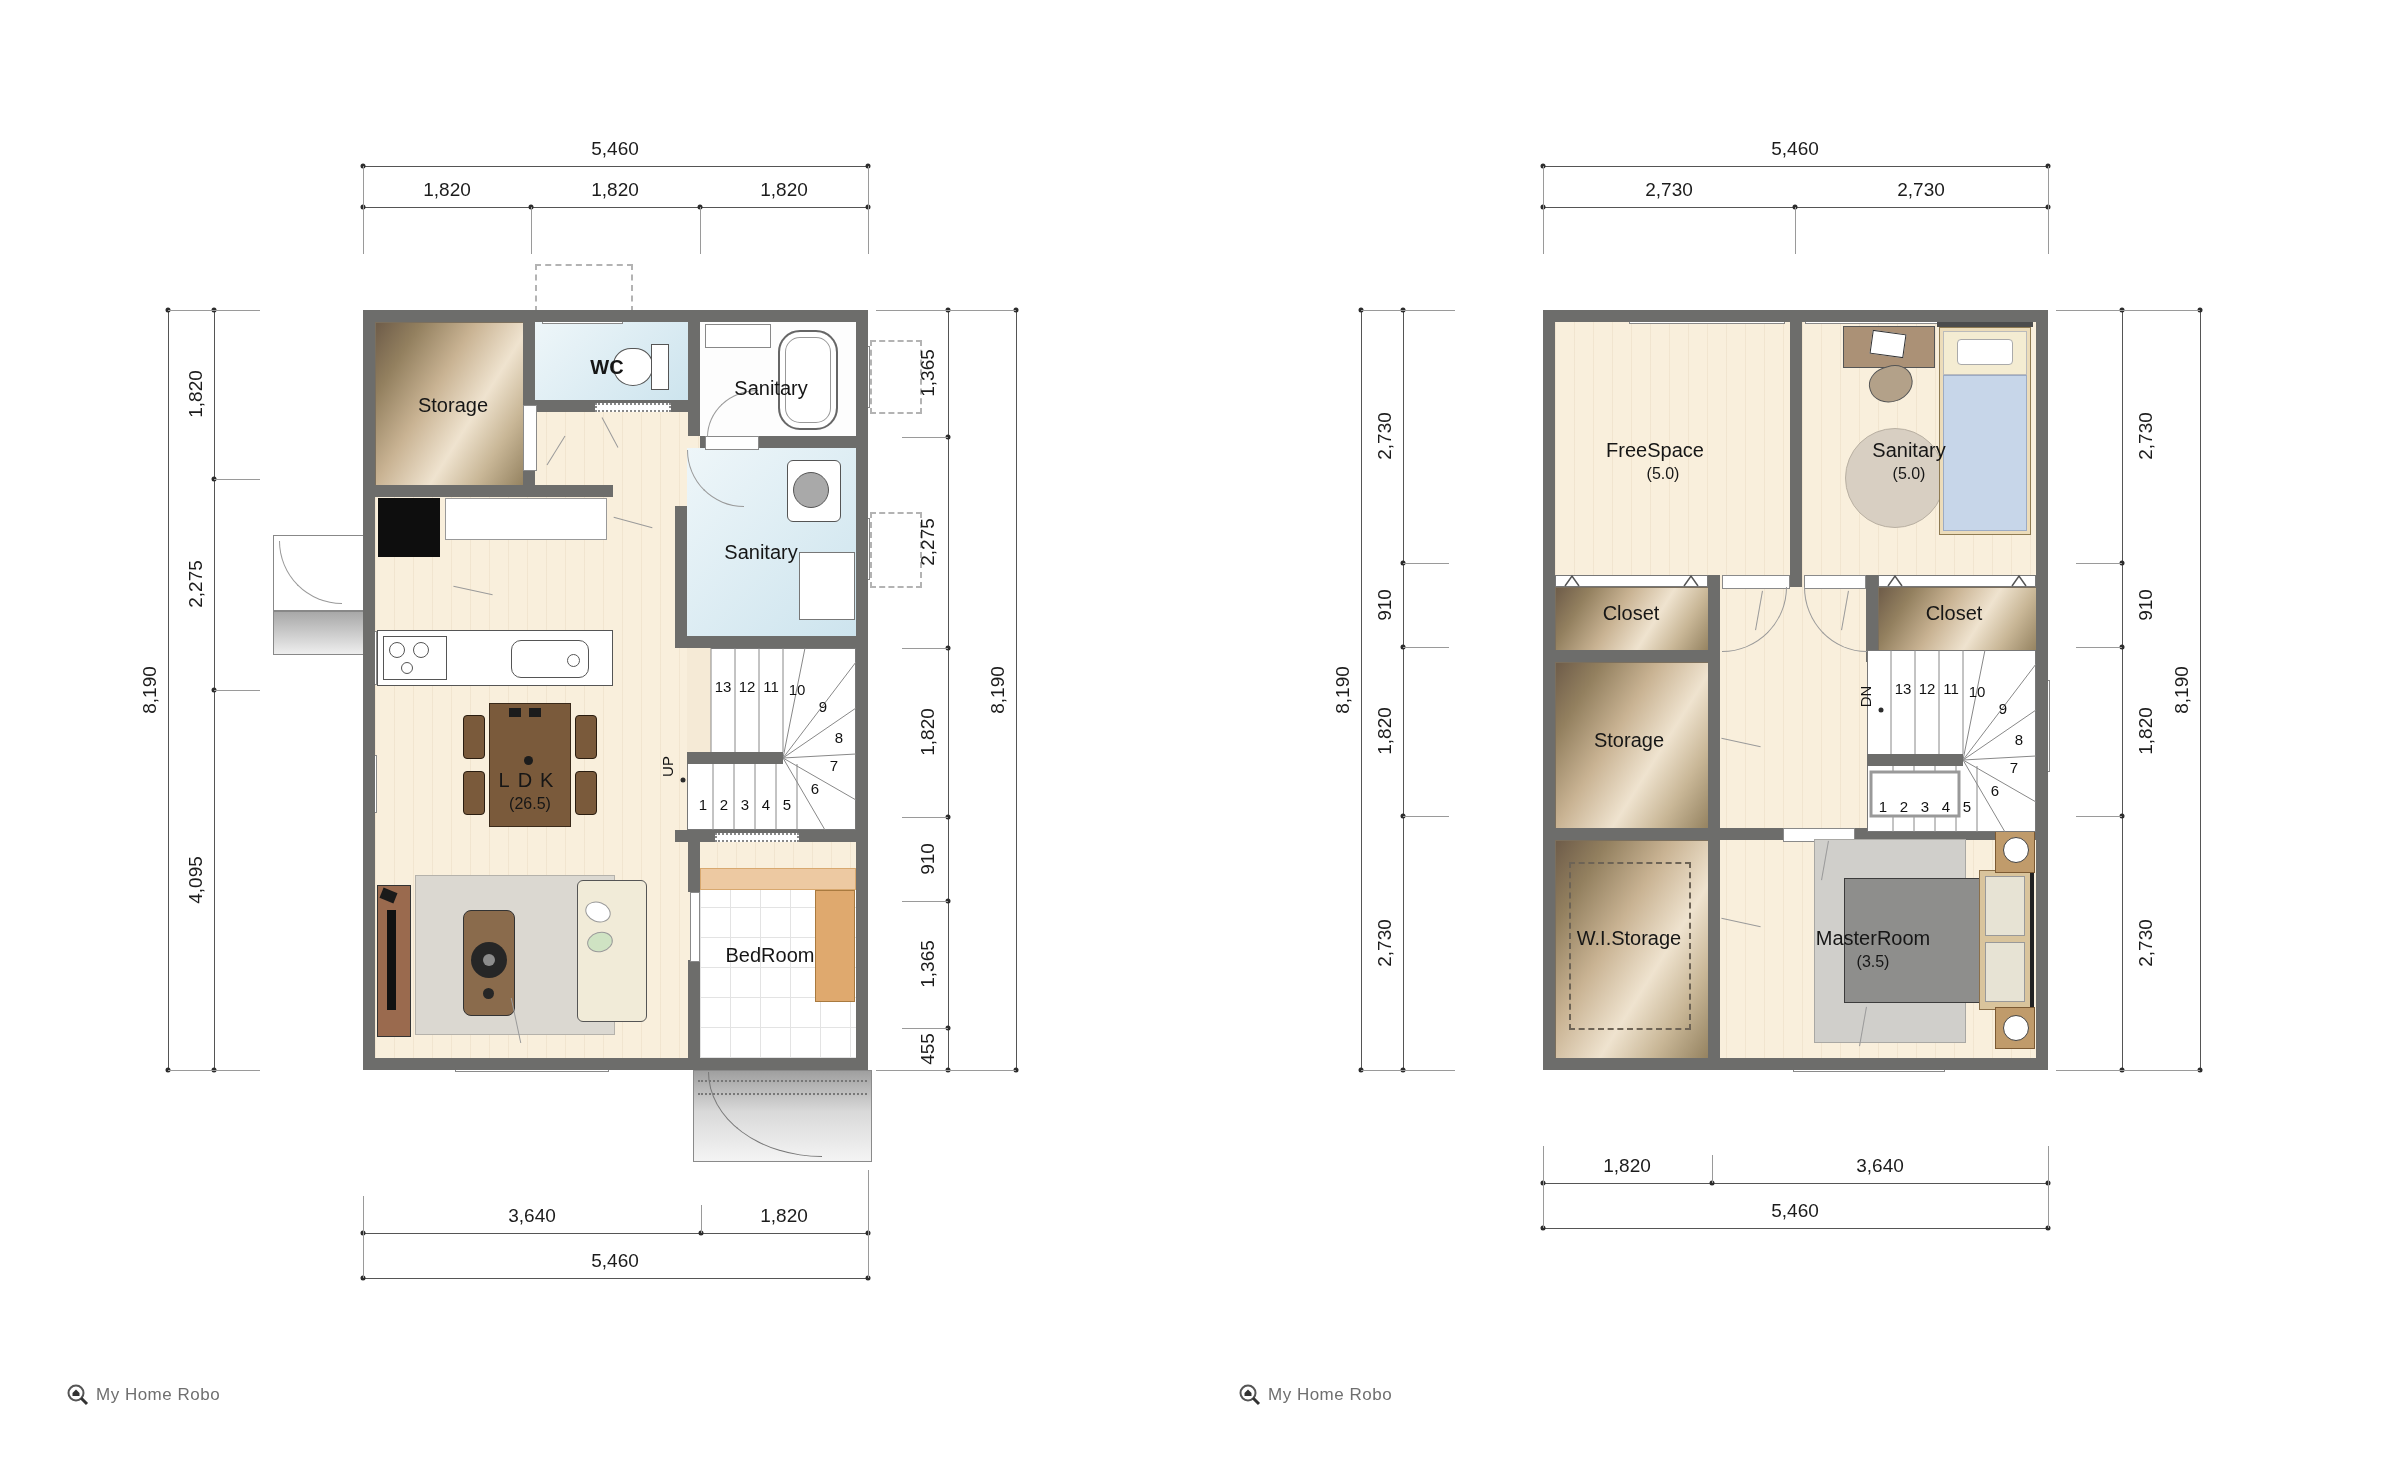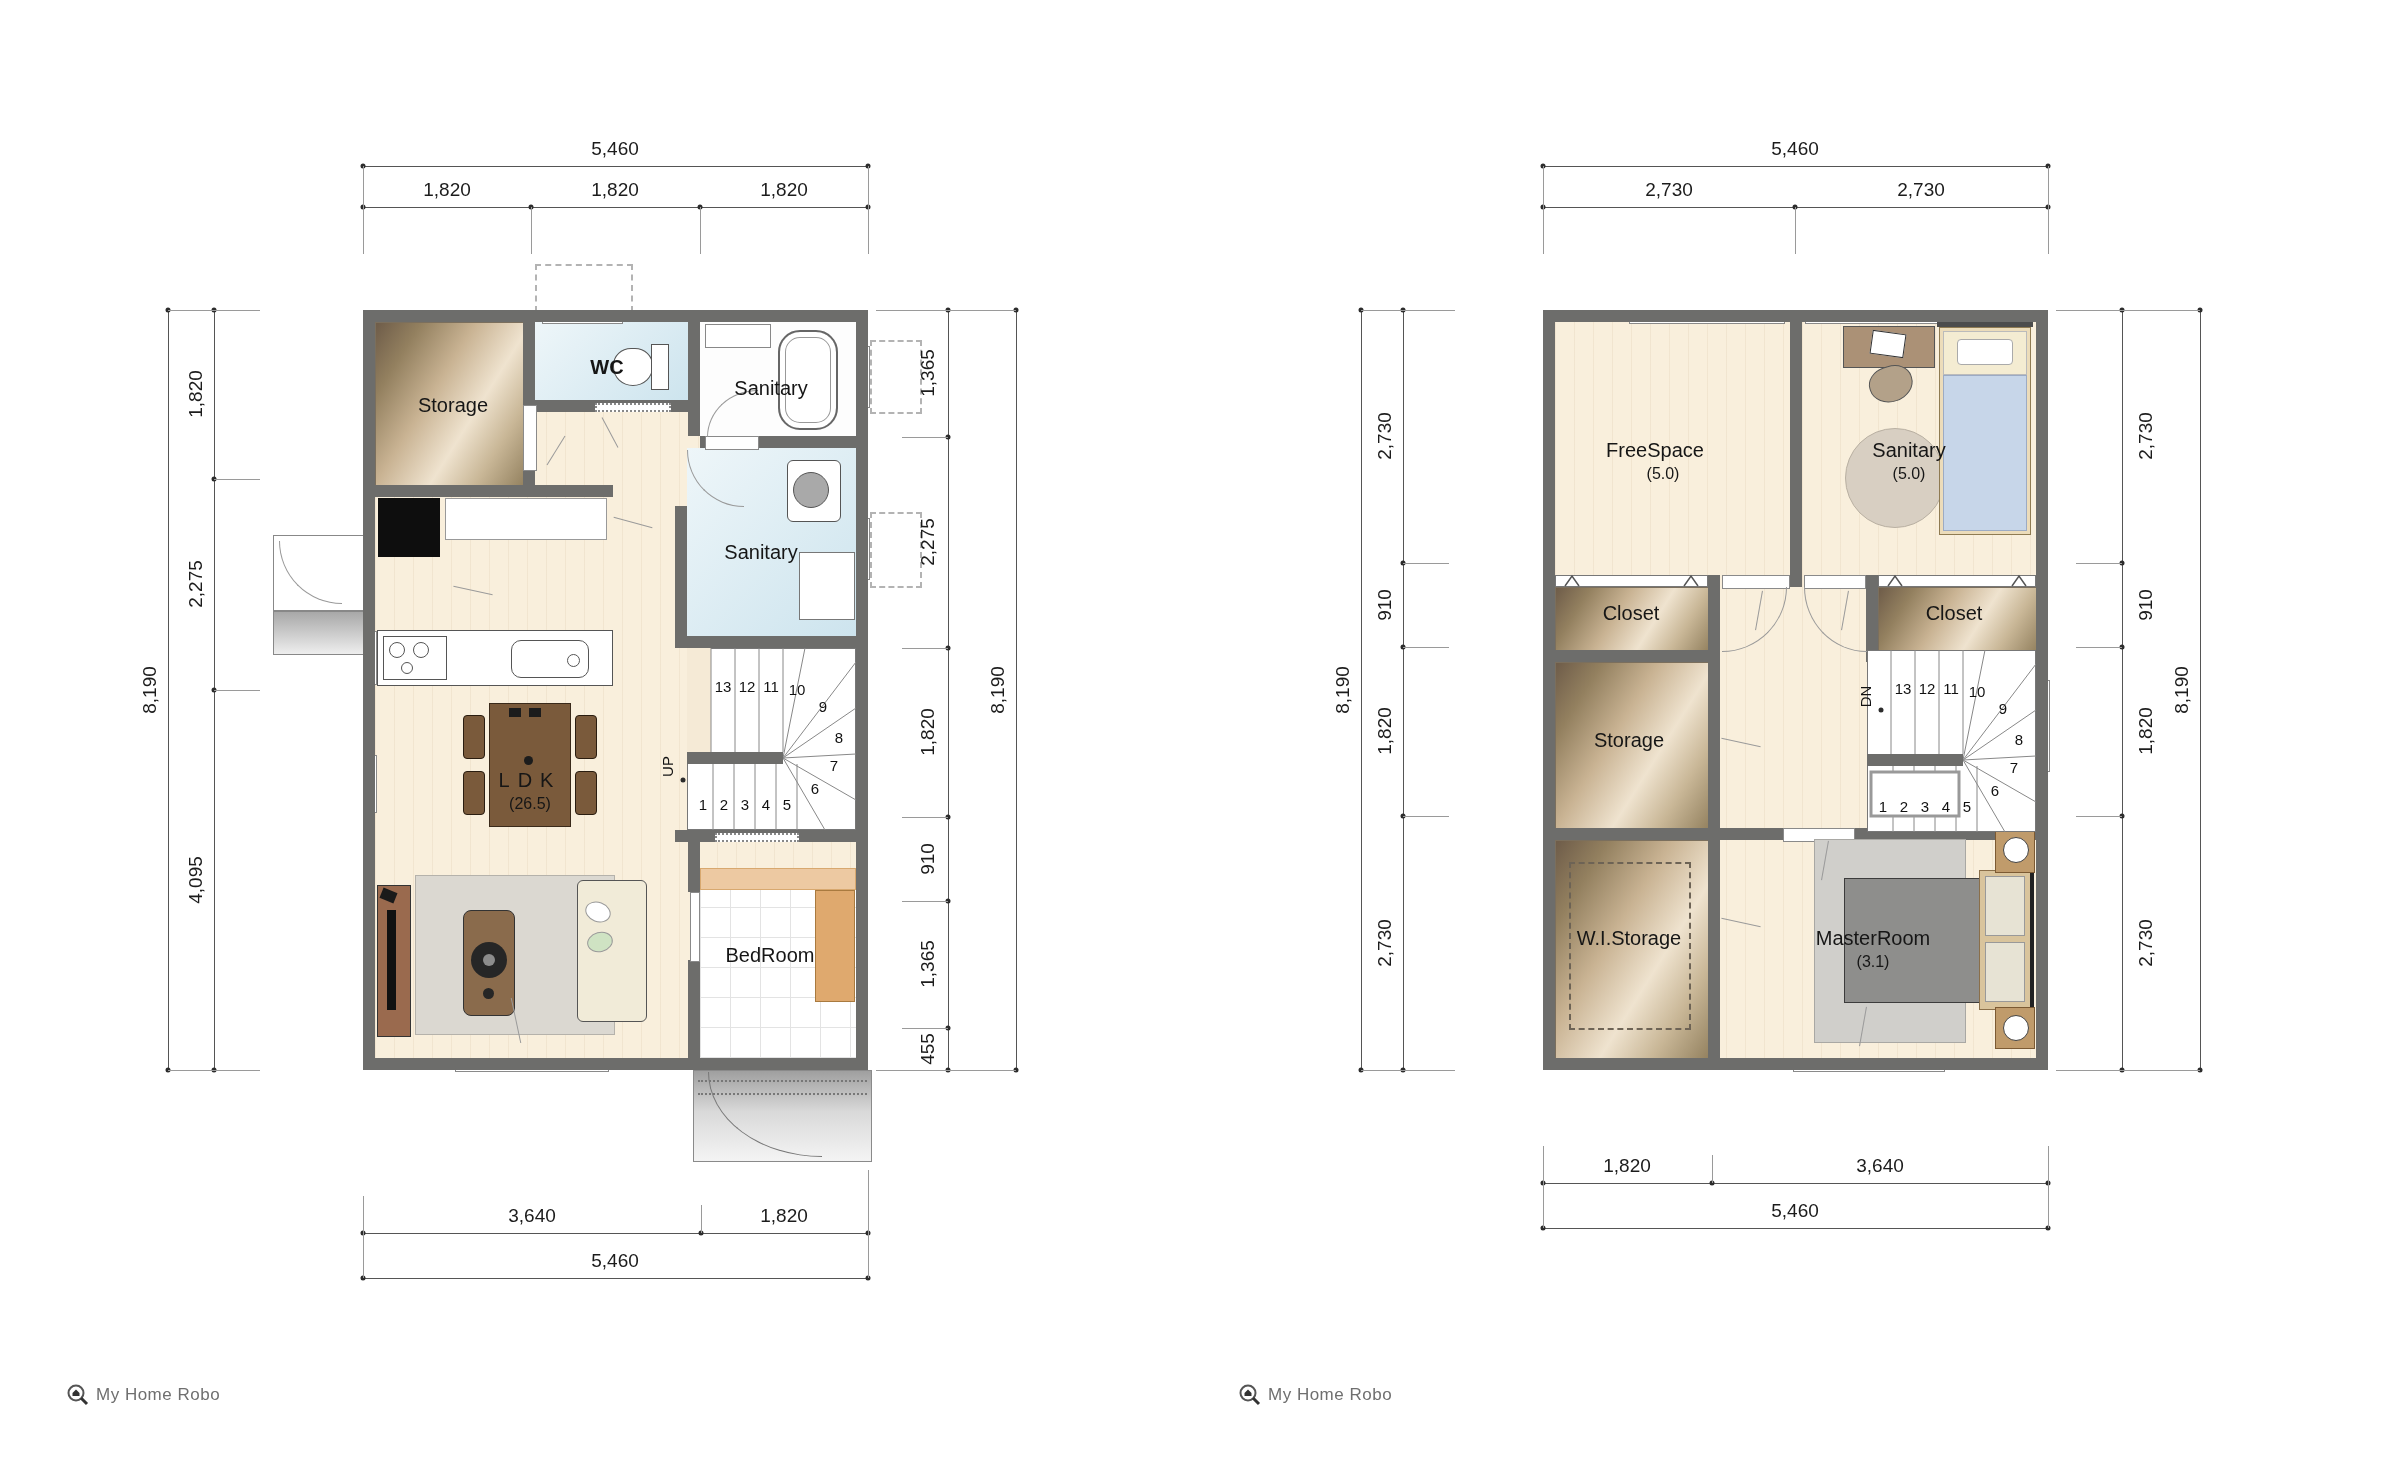--- a/index.html
+++ b/index.html
@@ -308,21 +308,21 @@
 
     <div class="room-label" style="left:112px;top:140px;">FreeSpace</div>
     <div class="area-label" style="left:120px;top:164px;">(5.0)</div>
     <div class="room-label" style="left:366px;top:140px;">Sanitary</div>
     <div class="area-label" style="left:366px;top:164px;">(5.0)</div>
     <div class="room-label" style="left:88px;top:303px;">Closet</div>
     <div class="room-label" style="left:411px;top:303px;">Closet</div>
     <div class="room-label" style="left:86px;top:430px;">Storage</div>
     <div class="room-label" style="left:86px;top:628px;">W.I.Storage</div>
     <div class="room-label" style="left:330px;top:628px;">MasterRoom</div>
-    <div class="area-label" style="left:330px;top:652px;">(3.1)</div>
+    <div class="area-label" style="left:330px;top:652px;">(3.5)</div>
 
     <div class="plan-walls"></div>
   </div>
 
   <div>
     <div class="dim-h" style="left:363px;top:166px;width:505px;"></div>
     <div class="dot" style="left:363px;top:166px;"></div>
       <div class="dot" style="left:868px;top:166px;"></div>
     <div class="dim-label" style="left:615px;top:149px;">5,460</div>
     <div class="dim-h" style="left:363px;top:207px;width:505px;"></div>

